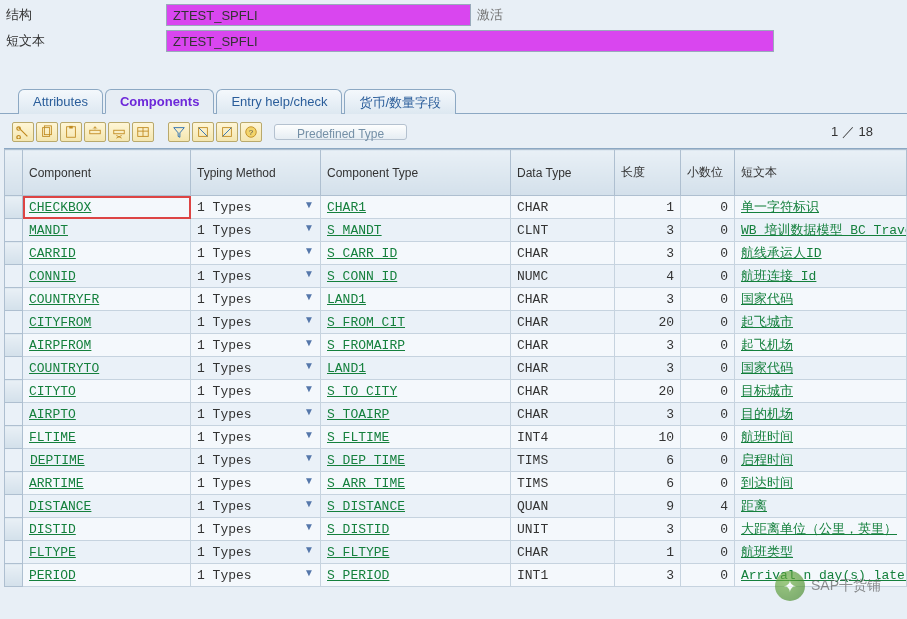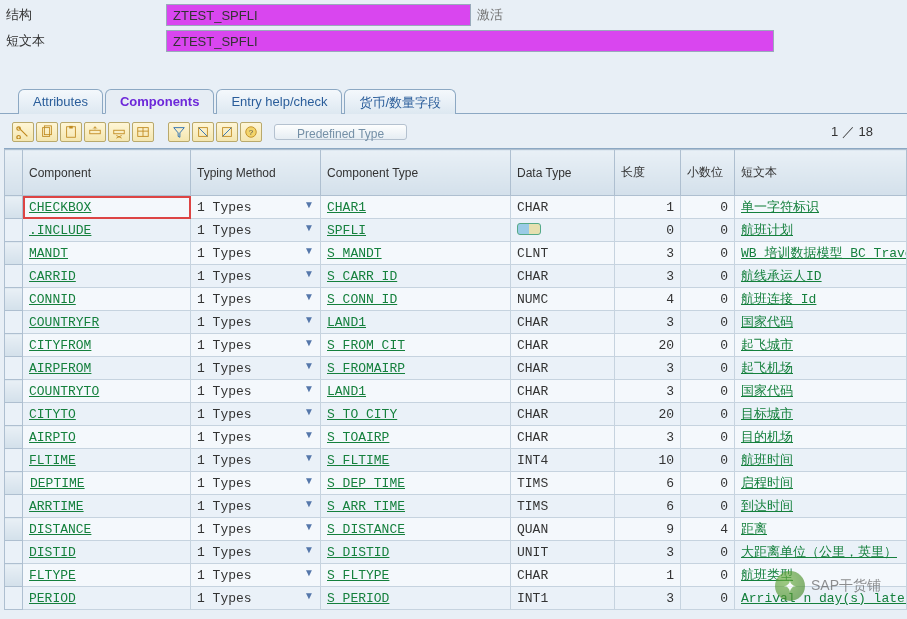--- a/index.html
+++ b/index.html
@@ -285,30 +285,20 @@
           <td class="sel-cell"><span class="link">CHECKBOX</span></td>
           <td><span class="mono">1 </span><span class="mono">Types</span><span class="dd-icon">▼</span></td>
           <td><span class="link">CHAR1</span></td>
           <td><span class="mono">CHAR</span></td>
           <td class="num">1</td>
           <td class="num">0</td>
           <td><span class="link">单一字符标识</span></td>
         </tr>
         <tr>
           <td class="row-handle"></td>
-          <td><span class="link">.INCLUDE</span></td>
-          <td><span class="mono">1 </span><span class="mono">Types</span><span class="dd-icon">▼</span></td>
-          <td><span class="link">SPFLI</span></td>
-          <td><span class="cflat-icon"></span></td>
-          <td class="num">0</td>
-          <td class="num">0</td>
-          <td><span class="link">航班计划</span></td>
-        </tr>
-        <tr>
-          <td class="row-handle"></td>
           <td style="padding-left: 6px;"><span class="link">MANDT</span></td>
           <td><span class="mono">1 </span><span class="mono">Types</span><span class="dd-icon">▼</span></td>
           <td><span class="link">S_MANDT</span></td>
           <td><span class="mono">CLNT</span></td>
           <td class="num">3</td>
           <td class="num">0</td>
           <td><span class="link">WB 培训数据模型 BC_Travel 的</span></td>
         </tr>
         <tr>
           <td class="row-handle"></td>

